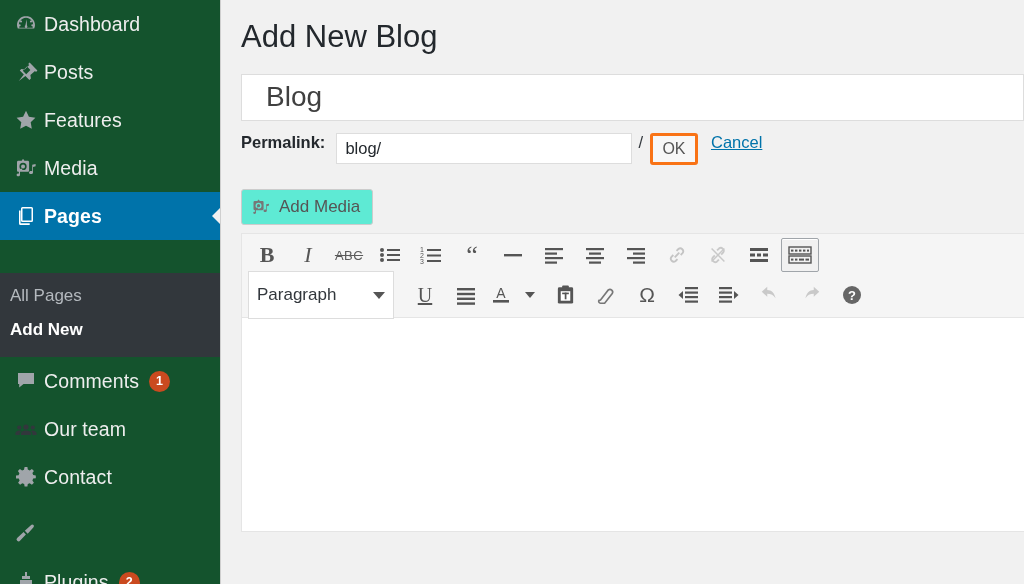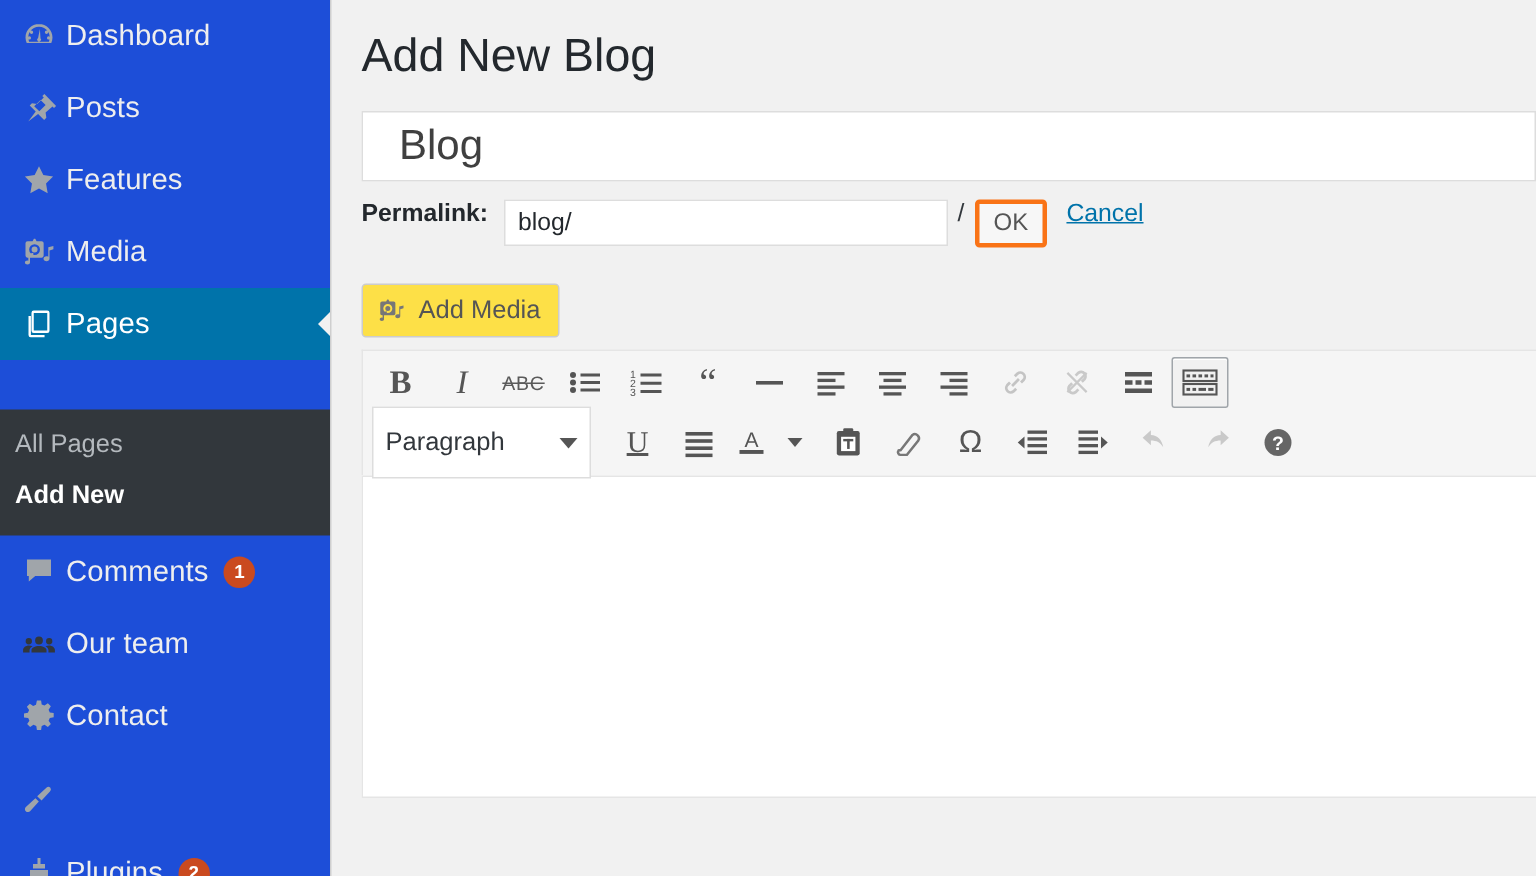--- a/index.html
+++ b/index.html
@@ -8,21 +8,21 @@
     width: 1024px; height: 584px;
     overflow: hidden;
     font-family: "Liberation Sans", sans-serif;
     background: #f1f1f1;
   }
   #app { position: relative; width: 1024px; height: 584px; display: flex; }
 
   
   #sidebar {
     width: 220px; height: 584px;
-    background: #1d4ed8;
+    background: #14532d;
     flex: 0 0 220px;
     position: relative;
     overflow: hidden;
   }
   .menu-item {
     display: flex; align-items: center;
     height: 48px;
     padding-left: 8px;
     color: #eee;
     position: relative;
@@ -40,21 +40,21 @@
     letter-spacing: .1px;
     white-space: nowrap;
   }
   .menu-item.dim .mi-icon { color: #32373c; }
   .menu-item.dim .mi-label { color: #eeeeee; }
 
   .menu-item.active {
     background: #0073aa;
   }
   .menu-item.active .mi-icon { color: #ffffff; }
-  .menu-item.active .mi-label { color: #ffffff; font-weight: normal; }
+  .menu-item.active .mi-label { color: #ffffff; font-weight: bold; }
   .menu-item.active .arrow {
     position: absolute; right: -1px; top: 50%;
     transform: translateY(-50%);
     width: 0; height: 0;
     border-top: 9px solid transparent;
     border-bottom: 9px solid transparent;
     border-right: 9px solid #f1f1f1;
   }
 
   .badge {
@@ -155,21 +155,21 @@
   }
 
   
   .editor-wrap { margin-top: 22px; }
   .media-bar { padding-bottom: 8px; }
   #add-media-btn {
     display: inline-flex; align-items: center;
     height: 36px;
     border: 1px solid #ccc;
     border-radius: 3px;
-    background: #fde047;
+    background: #5eead4;
     padding: 0 12px 0 9px;
     font-size: 17px;
     color: #555;
     cursor: pointer;
     font-family: "Liberation Sans", sans-serif;
   }
   #add-media-btn .am-icon { margin-right: 8px; display:flex; color:#777; }
 
   .mce-toolbar-group {
     background: #f5f5f5;

